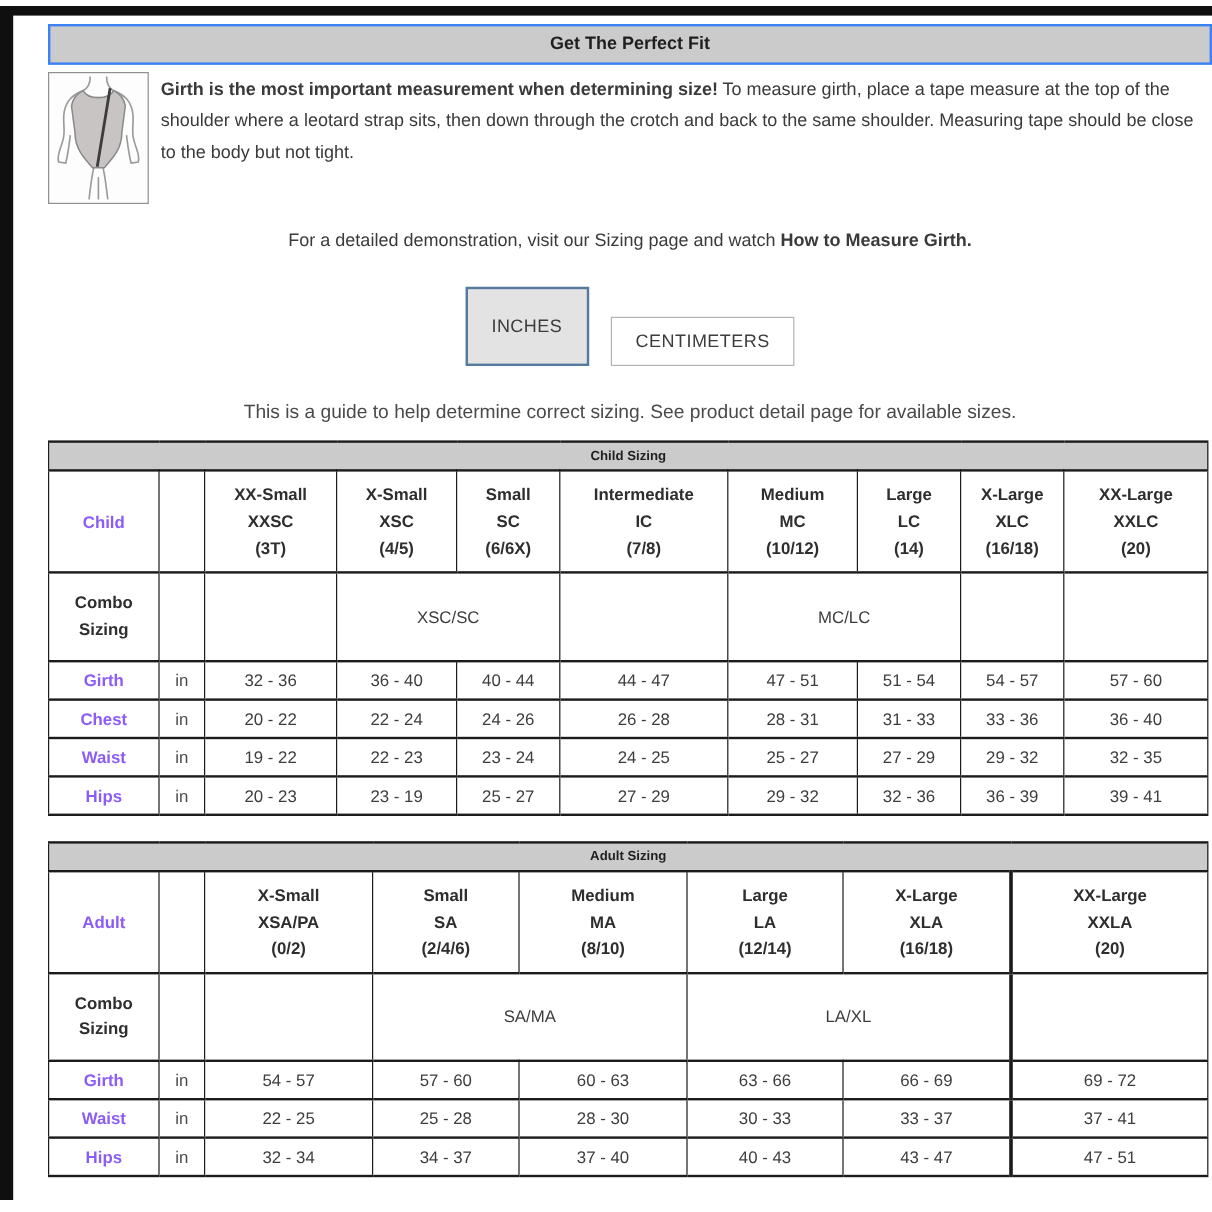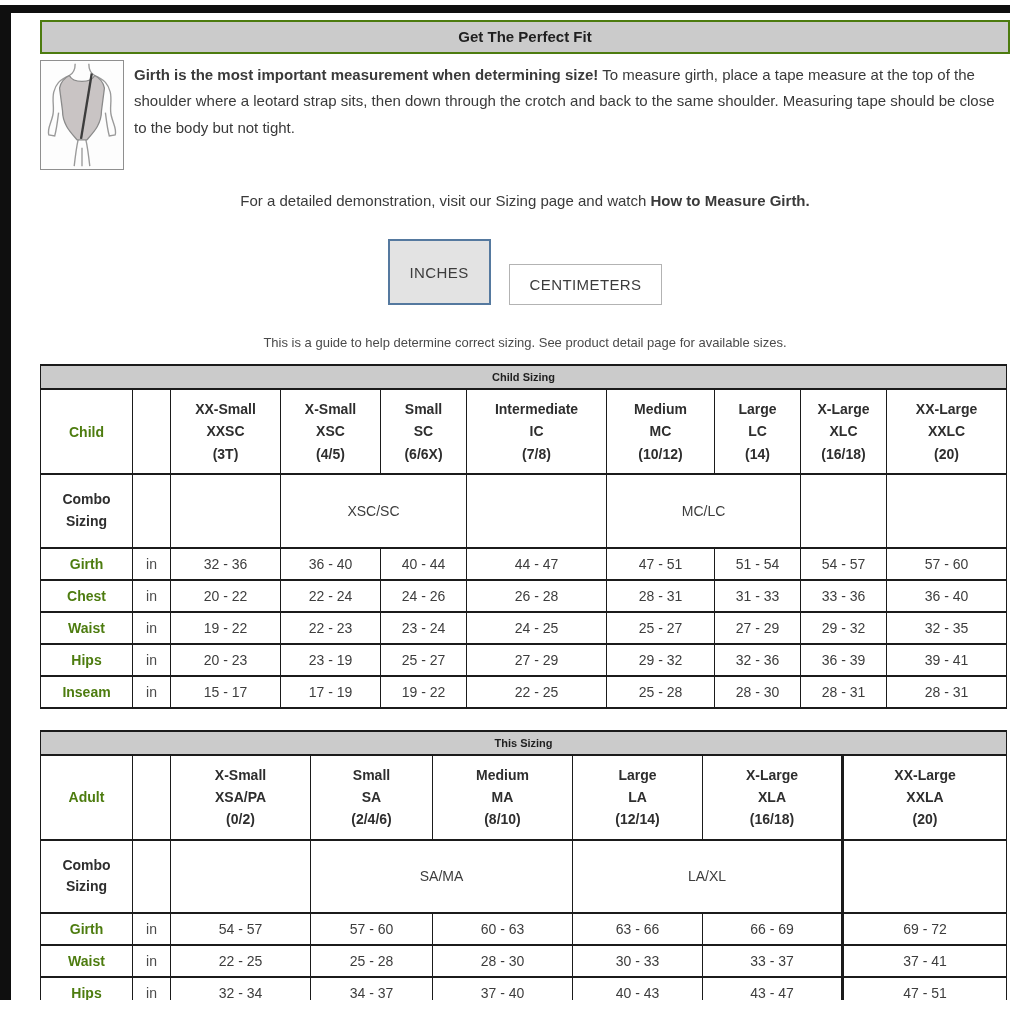--- a/index.html
+++ b/index.html
@@ -10,21 +10,21 @@
     margin-top: 5px;
     border-top: 8px solid #0f0f0f;
     border-left: 11px solid #0f0f0f;
     height: 995px;
     overflow: hidden;
   }
   .content { padding: 7px 0 0 29px; }
 
   .title-bar {
     background: #cbcbcb;
-    border: 2px solid #4d7c0f;
+    border: 2px solid #3b82f6;
     height: 34px;
     line-height: 30px;
     text-align: center;
     font-weight: bold;
     font-size: 15px;
     color: #1f1f1f;
   }
 
   .intro-row { display: flex; margin-top: 6px; }
   .figure-box {
@@ -49,21 +49,21 @@
     font-family: "Liberation Sans", sans-serif;
     font-size: 15px;
     letter-spacing: 0.4px;
     color: #3c3c3c;
     padding: 11px 20px;
     cursor: pointer;
   }
   .btn-active { background: #e3e3e3; border: 2px solid #55799f; }
   .btn-plain  { background: #ffffff; border: 1px solid #b3b3b3; margin-top: 25px; }
 
-  .guide-note { text-align: center; font-size: 13px; color: #4a4a4a; margin-top: 30px; }
+  .guide-note { text-align: center; font-size: 16px; color: #4a4a4a; margin-top: 30px; }
 
   table.size-table {
     border-collapse: collapse;
     table-layout: fixed;
     width: 966px;
     margin-top: 14px;
     font-size: 14px;
     color: #3d3d3d;
   }
   table.size-table.adult { margin-top: 21px; }
@@ -79,21 +79,21 @@
   }
   .size-table tr:first-child th { border-top-width: 2px; }
   .size-table .tbl-title {
     background: #cbcbcb;
     font-weight: bold;
     font-size: 11px;
     color: #1f1f1f;
     padding: 5px 2px;
   }
   .size-table .col-head { font-weight: bold; line-height: 1.6; padding: 8px 2px; color: #2e2e2e; }
-  .size-table .row-label { font-weight: bold; color: #4d7c0f; }
+  .size-table .row-label { font-weight: bold; color: #8b5cf6; }
   .size-table .combo-label { font-weight: bold; line-height: 1.55; color: #2e2e2e; }
   .size-table .unit-cell { color: #4a4a4a; }
   .size-table .combo-cell { padding: 14px 2px; }
   table.adult tr:not(.title-row) > *:last-child { border-left-width: 3px; }
 
   .fig-svg { width: 100%; height: 100%; display: block; }
 </style>
 </head>
 <body>
 
@@ -210,49 +210,37 @@
             <td class="unit-cell">in</td>
             <td>20 - 23</td>
             <td>23 - 19</td>
             <td>25 - 27</td>
             <td>27 - 29</td>
             <td>29 - 32</td>
             <td>32 - 36</td>
             <td>36 - 39</td>
             <td>39 - 41</td>
           </tr>
-          <tr>
-            <td class="row-label">Inseam</td>
-            <td class="unit-cell">in</td>
-            <td>15 - 17</td>
-            <td>17 - 19</td>
-            <td>19 - 22</td>
-            <td>22 - 25</td>
-            <td>25 - 28</td>
-            <td>28 - 30</td>
-            <td>28 - 31</td>
-            <td>28 - 31</td>
-          </tr>
         </tbody>
       </table>
 
     <table class="size-table adult" id="adult-table">
         <colgroup>
           <col style="width: 92px;">
           <col style="width: 38px;">
           <col style="width: 140px;">
           <col style="width: 122px;">
           <col style="width: 140px;">
           <col style="width: 130px;">
           <col style="width: 140px;">
           <col style="width: 164px;">
         </colgroup>
         <tbody>
           <tr class="title-row">
-            <th class="tbl-title" colspan="8">This Sizing</th>
+            <th class="tbl-title" colspan="8">Adult Sizing</th>
           </tr>
           <tr>
             <th class="row-label">Adult</th>
             <th class="unit-cell"></th>
             <th class="col-head">X-Small<br>XSA/PA<br>(0/2)</th>
             <th class="col-head">Small<br>SA<br>(2/4/6)</th>
             <th class="col-head">Medium<br>MA<br>(8/10)</th>
             <th class="col-head">Large<br>LA<br>(12/14)</th>
             <th class="col-head">X-Large<br>XLA<br>(16/18)</th>
             <th class="col-head">XX-Large<br>XXLA<br>(20)</th>

